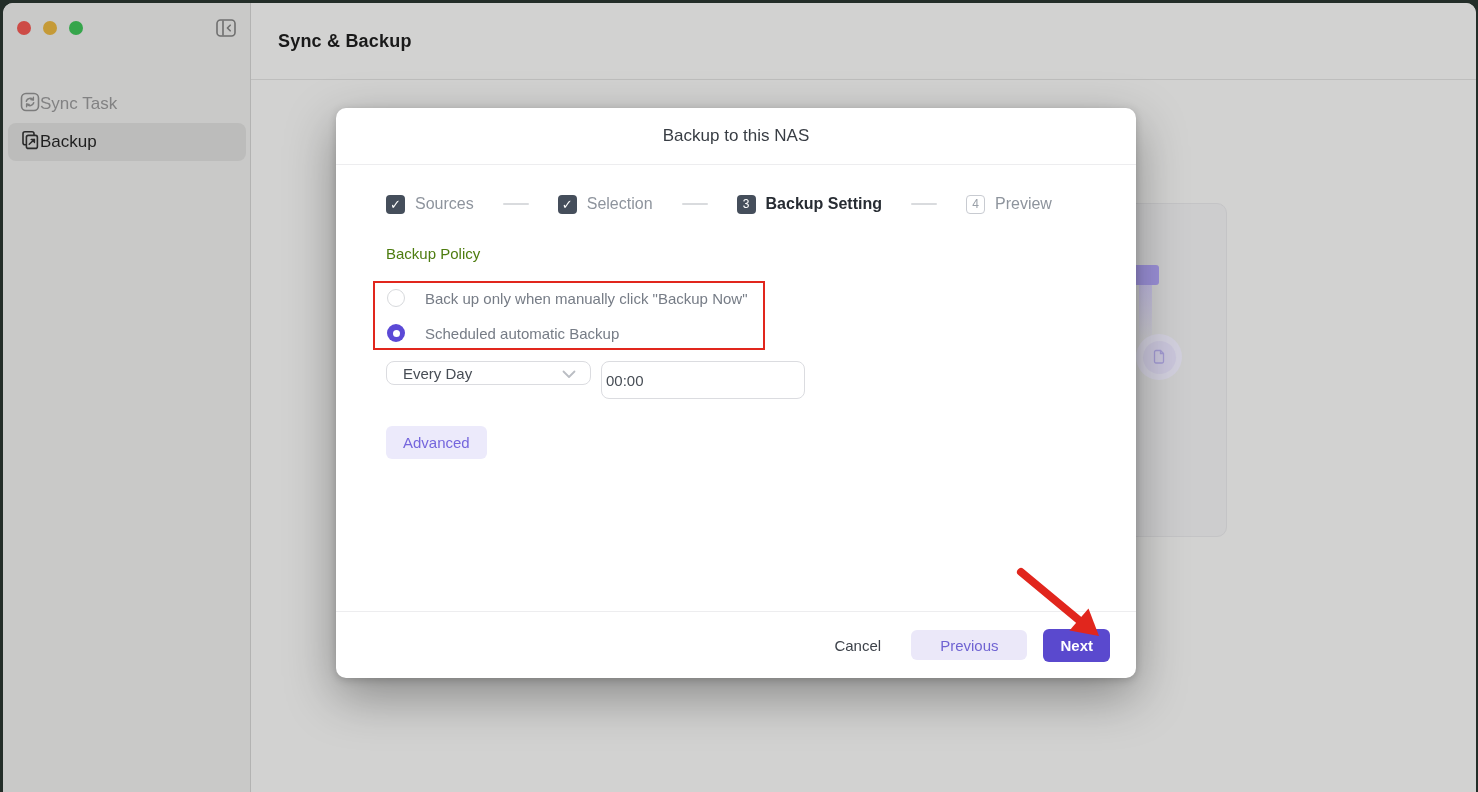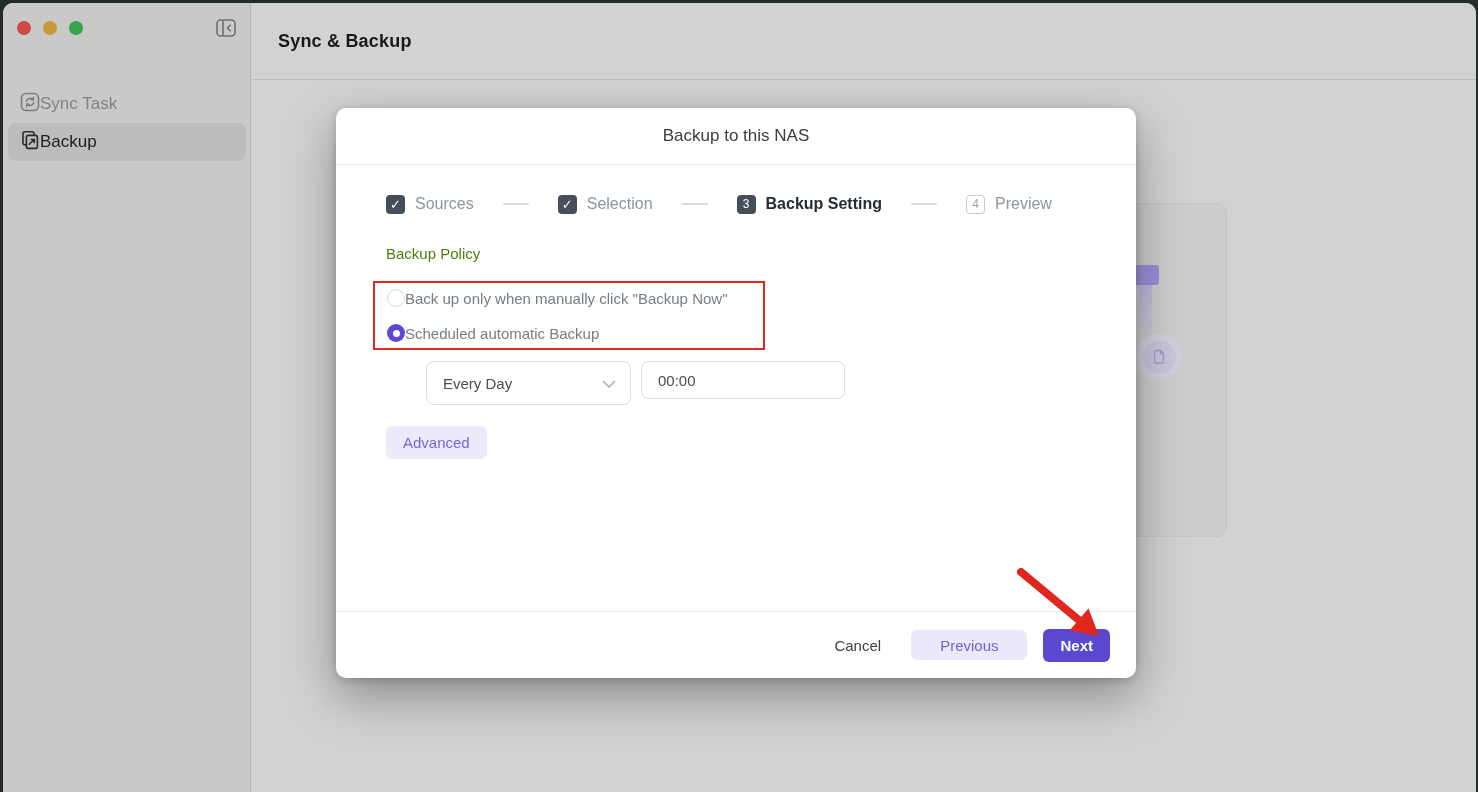--- a/index.html
+++ b/index.html
@@ -76,43 +76,43 @@
   .step-box.upcoming { background:#ffffff; border:1px solid #c8cbd1; color:#9aa0a8; }
   .step-label { font-size:16px; color:#8e949d; }
   .step-label.current { color:#272c33; font-weight:bold; }
   .step-connector { width:26px; height:2px; background:#d9dbde; margin:0 29px; border-radius:1px; }
   
   .policy-label { position:absolute; left:50px; top:137px; font-size:15px; color:#4d7c0f; }
   .annotation-box {
     position:absolute; left:37px; top:173px; width:392px; height:69px;
     border:2px solid #e1261d; z-index:5;
   }
-  .radio-row { position:absolute; left:12px; display:flex; align-items:center; gap:0; height:18px; }
+  .radio-row { position:absolute; left:12px; display:flex; align-items:center; gap:20px; height:18px; }
   .radio-row.r1 { top:6px; }
   .radio-row.r2 { top:41px; }
   .radio-outer {
     width:18px; height:18px; border-radius:50%; background:#fff;
     border:1.5px solid #d7d9dc; flex:0 0 auto;
   }
   .radio-outer.checked {
     background:#5b49d6; border:none;
     display:flex; align-items:center; justify-content:center;
   }
   .radio-outer.checked::after { content:""; width:7px; height:7px; border-radius:50%; background:#fff; }
   .radio-label { font-size:15px; color:#767c86; white-space:nowrap; }
   
   .schedule { position:absolute; left:50px; top:253px; display:flex; gap:10px; }
   .select-box {
-    width:205px; height:44px; border:1px solid #dbdce0; border-radius:8px; background:#fff;
+    width:205px; height:24px; border:1px solid #dbdce0; border-radius:8px; background:#fff;
     display:flex; align-items:center; justify-content:space-between; padding:0 14px 0 16px;
-    font-size:15px; color:#474d55; cursor:default;margin-left:40px;
+    font-size:15px; color:#474d55; cursor:default;
   }
   .time-input {
     width:204px; height:38px; border:1px solid #dbdce0; border-radius:8px; background:#fff;
-    padding:0 16px; font-size:15px; color:#474d55;
+    padding:0 4px; font-size:15px; color:#474d55;
     font-family:"Liberation Sans","DejaVu Sans",sans-serif; outline:none;
   }
   .advanced-btn {
     position:absolute; left:50px; top:318px; height:33px; padding:0 17px;
     background:#eceafb; color:#7566dd; font-size:15px; border:none; border-radius:6px;
     font-family:"Liberation Sans","DejaVu Sans",sans-serif; cursor:pointer;
   }
   
   .modal-footer {
     position:absolute; left:0; bottom:0; width:100%; height:67px;

